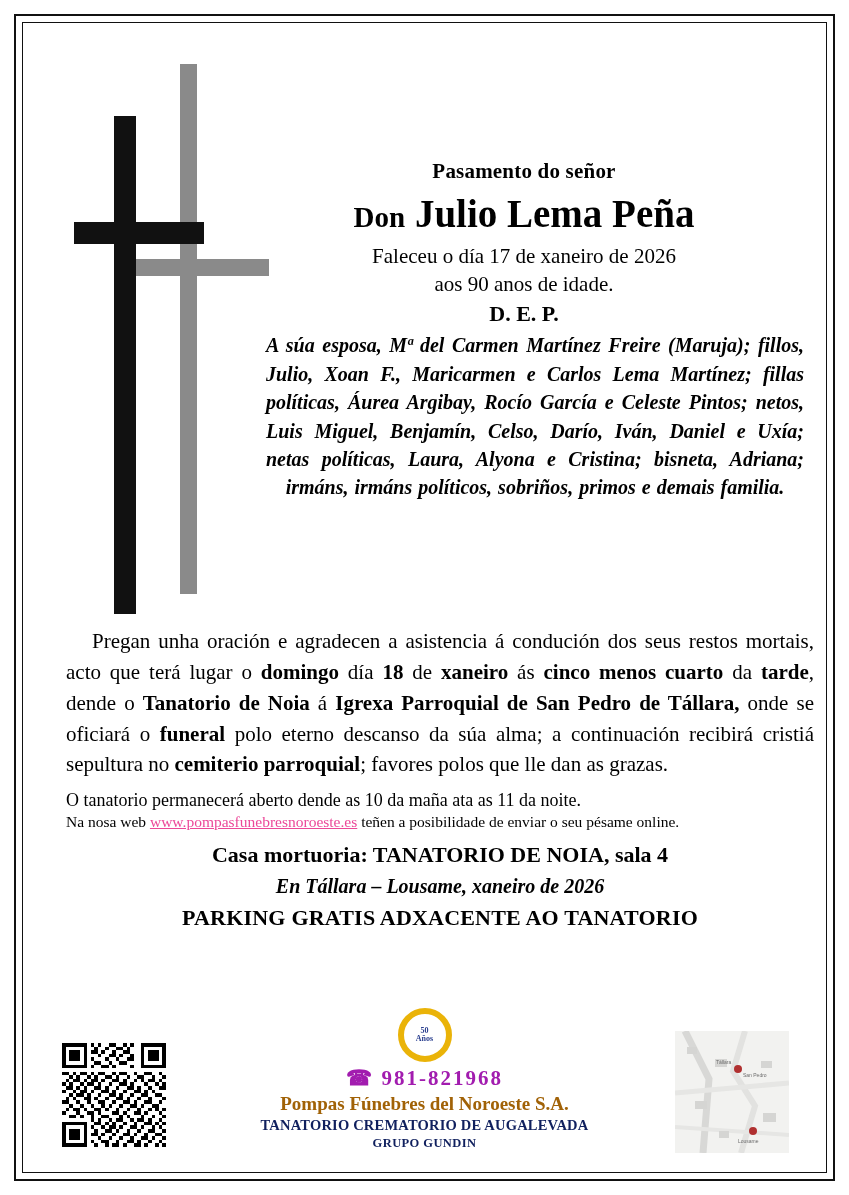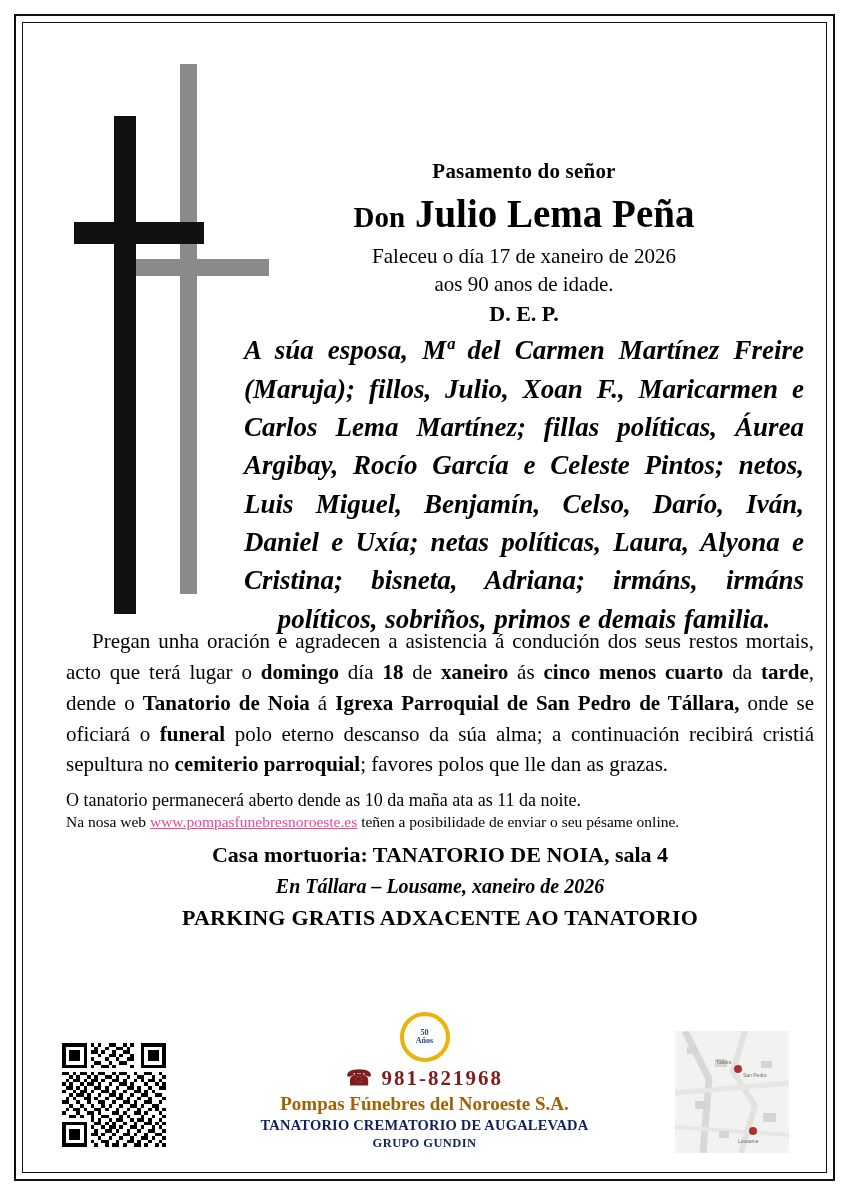--- a/index.html
+++ b/index.html
@@ -128,27 +128,28 @@
     font-size: 21px;
     line-height: 1.35;
   }
   .dep {
     font-size: 22px;
     font-weight: bold;
     margin-top: 3px;
     margin-bottom: 4px;
   }
   .family {
-    font-size: 27px;
+    font-size: 20px;
     font-weight: bold;
     font-style: italic;
     text-align: justify;
     text-align-last: center;
     line-height: 1.42;
     word-spacing: 1px;
+    margin-left: 22px;
   }
 
   
   .body-block {
     position: absolute;
     left: 32px;
     top: 592px;
     width: 748px;
   }
   .main-para {
@@ -218,36 +219,36 @@
     transform: translateX(-50%);
     bottom: 10px;
     width: 360px;
     text-align: center;
     color: #1a2f6e;
   }
   .logo-circle {
     width: 42px;
     height: 42px;
     margin: 0 auto 4px auto;
-    border: 4px solid #eab308;
+    border: 6px solid #eab308;
     border-radius: 50%;
     position: relative;
     color: #2a3f8f;
     font-size: 8px;
     line-height: 1.05;
     display: flex;
     flex-direction: column;
     align-items: center;
     justify-content: center;
     font-weight: bold;
   }
   .phone {
     font-size: 21px;
     font-weight: bold;
-    color: #7f1d1d;
+    color: #a21caf;
     letter-spacing: 2px;
   }
   .company {
     font-size: 19px;
     font-weight: bold;
     color: #a16207;
     margin-top: 2px;
   }
   .company2 {
     font-size: 14.5px;

